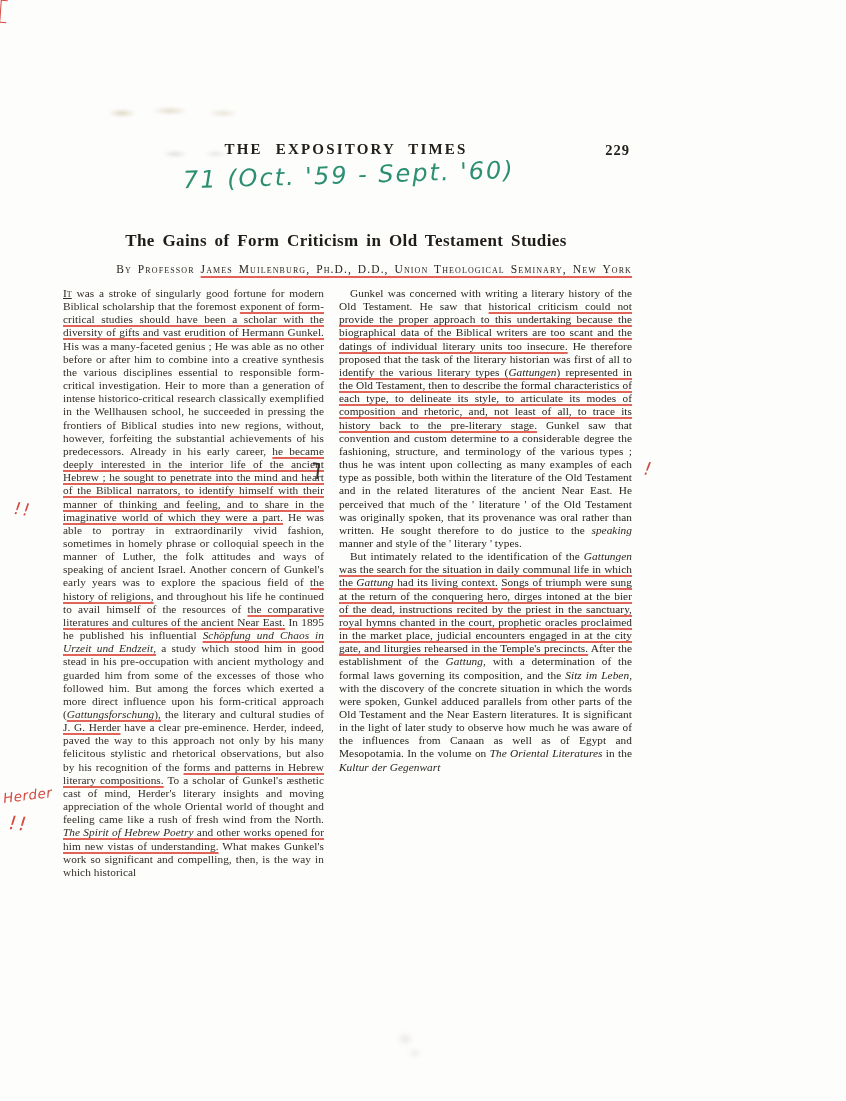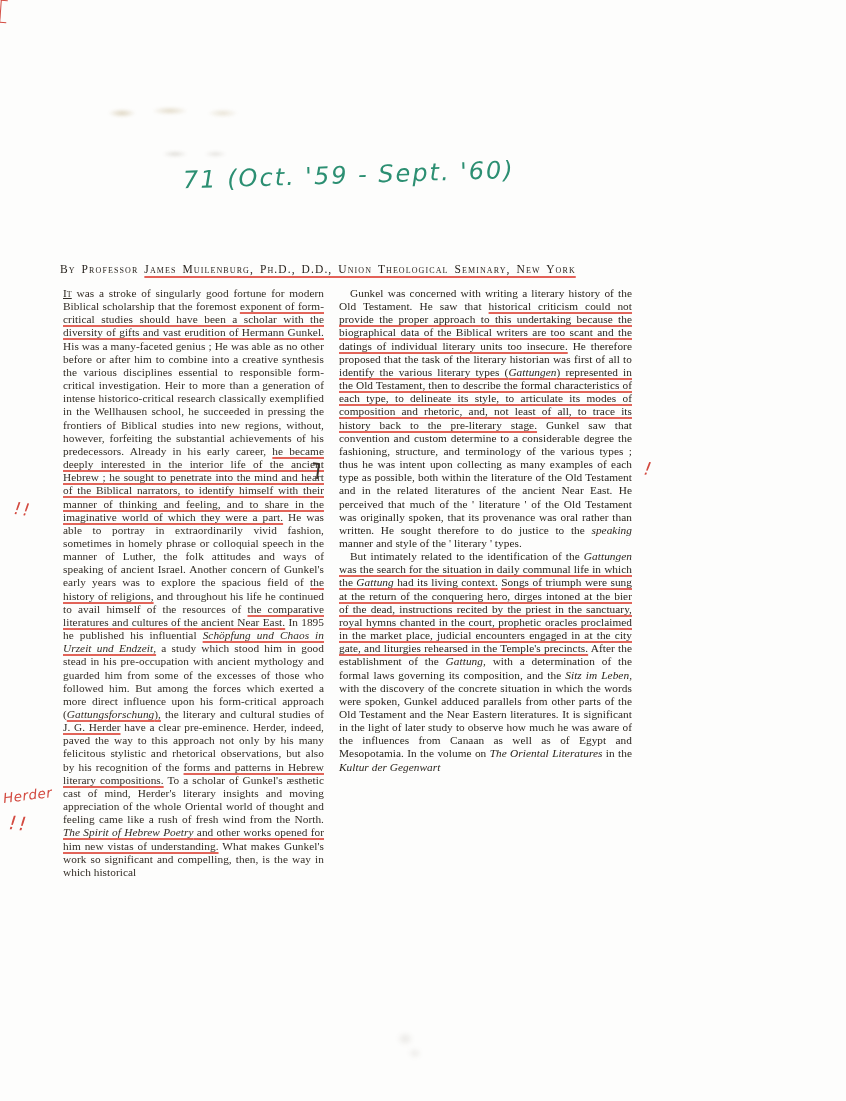--- a/index.html
+++ b/index.html
@@ -31,21 +31,21 @@
   
   .article-title{
     position:absolute;top:189px;left:60px;width:572px;text-align:center;
     font-weight:bold;font-size:28px;color:#16130f;letter-spacing:.2px;word-spacing:4px;
   }
   .article-subtitle{
     position:absolute;top:231px;left:60px;width:572px;text-align:center;
     font-weight:bold;font-size:17px;color:#201c17;letter-spacing:.4px;word-spacing:3px;
   }
   .byline{
-    position:absolute;top:263px;left:60px;width:572px;text-align:left;
+    position:absolute;top:263px;left:60px;width:572px;text-align:right;
     font-variant:small-caps;font-size:11.5px;color:#2a251f;letter-spacing:1.1px;word-spacing:2px;
     white-space:nowrap;
   }
   .byline .u-red{
     text-decoration:underline;text-decoration-color:rgba(224,80,70,.9);
     text-decoration-thickness:1.6px;text-underline-offset:3px;text-decoration-skip-ink:none;
   }
 
   
   .columns{
@@ -93,23 +93,28 @@
 </style>
 </head>
 <body>
 
 <div class="scan-page">
 
   <div class="stamp-1"></div>
   <div class="stamp-2"></div>
   <div class="smudge-bottom"></div>
 
+  <div class="header-row">
+    <div class="journal-title">THE EXPOSITORY TIMES</div>
+    <div class="page-number">229</div>
+  </div>
 
   <div class="vol-note">71 (Oct. '59 - Sept. '60)</div>
 
+  <div class="article-subtitle">The Gains of Form Criticism in Old Testament Studies</div>
 
   <div class="byline"><span>By Professor </span><span class="u-red">James Muilenburg, Ph.D., D.D., Union Theological Seminary, New York</span></div>
 
   <div class="columns">
     <div class="col col-left" id="col-left">
         <p><span class="sc">It</span><span> was a stroke of singularly good fortune for modern Biblical scholarship that the foremost </span><span class="u">exponent of form-critical studies should have been a scholar with the diversity of gifts and vast erudition of Hermann Gunkel.</span><span> His was a many-faceted genius ; He was able as no other before or after him to combine into a creative synthesis the various disciplines essential to responsible form-critical investigation.  Heir to more than a generation of intense historico-critical research classically exemplified in the Wellhausen school, he succeeded in pressing the frontiers of Biblical studies into new regions, without, however, forfeiting the substantial achievements of his predecessors.  Already in his early career, </span><span class="u">he became deeply interested in the interior life of the ancient Hebrew ; he sought to penetrate into the mind and heart of the Biblical narrators, to identify himself with their manner of thinking and feeling, and to share in the imaginative world of which they were a part.</span><span>  He was able to portray in extraordinarily vivid fashion, sometimes in homely phrase or colloquial speech in the manner of Luther, the folk attitudes and ways of speaking of ancient Israel.  Another concern of Gunkel's early years was to explore the spacious field of </span><span class="u">the history of religions,</span><span> and throughout his life he continued to avail himself of the resources of </span><span class="u">the comparative literatures and cultures of the ancient Near East.</span><span> In 1895 he published his influential </span><span class="u i">Schöpfung und Chaos in Urzeit und Endzeit,</span><span> a study which stood him in good stead in his pre-occupation with ancient mythology and guarded him from some of the excesses of those who followed him.  But among the forces which exerted a more direct influence upon his form-critical approach (</span><span class="u i">Gattungsforschung</span><span class="u">),</span><span> the literary and cultural studies of </span><span class="u">J. G. Herder</span><span> have a clear pre-eminence.  Herder, indeed, paved the way to this approach not only by his many felicitous stylistic and rhetorical observations, but also by his recognition of the </span><span class="u">forms and patterns in Hebrew literary compositions.</span><span>  To a scholar of Gunkel's æsthetic cast of mind, Herder's literary insights and moving appreciation of the whole Oriental world of thought and feeling came like a rush of fresh wind from the North.  </span><span class="u i">The Spirit of Hebrew Poetry</span><span class="u"> and other works opened for him new vistas of understanding.</span><span> What makes Gunkel's work so significant and compelling, then, is the way in which historical</span></p>
       </div>
     <div class="col col-right" id="col-right">
         <p class="indent"><span>Gunkel was concerned with writing a literary history of the Old Testament.  He saw that </span><span class="u">historical criticism could not provide the proper approach to this undertaking because the biographical data of the Biblical writers are too scant and the datings of individual literary units too insecure.</span><span>  He therefore proposed that the task of the literary historian was first of all to </span><span class="u">identify the various literary types (</span><span class="u i">Gattungen</span><span class="u">) represented in the Old Testament, then to describe the formal characteristics of each type, to delineate its style, to articulate its modes of composition and rhetoric, and, not least of all, to trace its history back to the pre-literary stage.</span><span>  Gunkel saw that convention and custom determine to a considerable degree the fashioning, structure, and terminology of the various types ; thus he was intent upon collecting as many examples of each type as possible, both within the literature of the Old Testament and in the related literatures of the ancient Near East.  He perceived that much of the ' literature ' of the Old Testament was originally spoken, that its provenance was oral rather than written.  He sought therefore to do justice to the </span><span class="i">speaking</span><span> manner and style of the ' literary ' types.</span></p>
         <p class="indent"><span>But intimately related to the identification of the </span><span class="i">Gattungen</span><span class="u"> was the search for the situation in daily communal life in which the </span><span class="u i">Gattung</span><span class="u"> had its living context.</span><span>  </span><span class="u">Songs of triumph were sung at the return of the conquering hero, dirges intoned at the bier of the dead, instructions recited by the priest in the sanctuary, royal hymns chanted in the court, prophetic oracles proclaimed in the market place, judicial encounters engaged in at the city gate, and liturgies rehearsed in the Temple's precincts.</span><span>  After the establishment of the </span><span class="i">Gattung</span><span>, with a determination of the formal laws governing its composition, and the </span><span class="i">Sitz im Leben</span><span>, with the discovery of the concrete situation in which the words were spoken, Gunkel adduced parallels from other parts of the Old Testament and the Near Eastern literatures.  It is significant in the light of later study to observe how much he was aware of the influences from Canaan as well as of Egypt and Mesopotamia.  In the volume on </span><span class="i">The Oriental Literatures</span><span> in the </span><span class="i">Kultur der Gegenwart</span></p>

